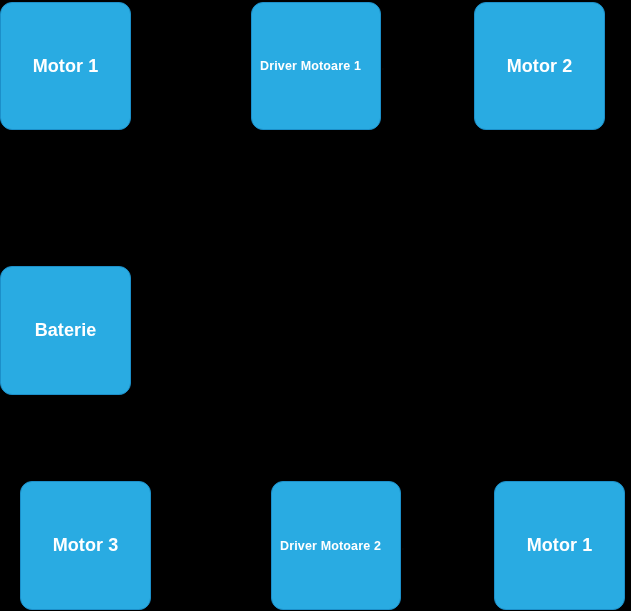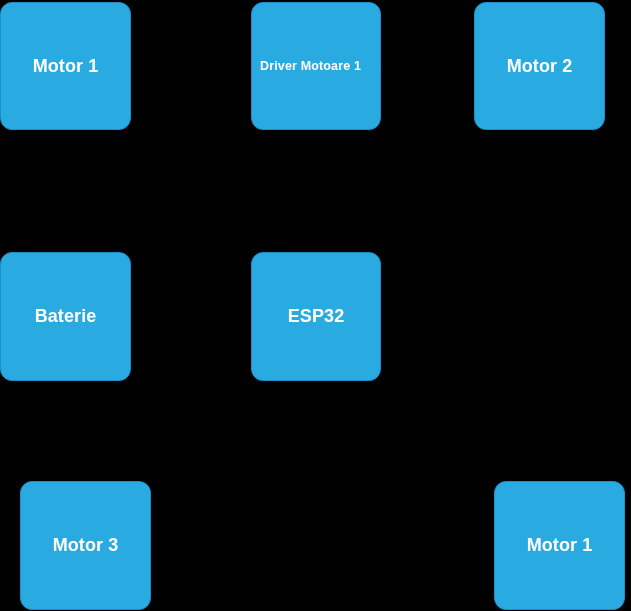--- a/index.html
+++ b/index.html
@@ -71,21 +71,21 @@
   .node-label {
     white-space: nowrap;
   }
 
   
   .col-left   { left: 0px;   width: 131px; }
   .col-mid    { left: 251px; width: 130px; }
   .col-right  { left: 474px; width: 131px; }
 
   .row-top    { top: 2px;   height: 128px; }
-  .row-middle { top: 252px; height: 129px; justify-content: center; }
+  .row-middle { top: 266px; height: 129px; justify-content: center; }
   .row-bottom { top: 481px; height: 129px; margin-left: 20px; }
 </style>
 </head>
 <body>
 
 <div id="diagram-canvas">
 
   <div class="node size-standard col-left row-top">
     <span class="node-label">Motor 1</span>
   </div>
@@ -96,26 +96,27 @@
   </div>
 
   <div class="node size-standard col-right row-top">
     <span class="node-label">Motor 2</span>
   </div>
 
   <div class="node size-standard col-left row-middle">
     <span class="node-label">Baterie</span>
   </div>
 
-  <div class="node size-standard col-mid row-middle">
-    <span class="node-label">ESP32</span>
-  </div>
 
   <div class="node size-standard col-left row-bottom">
     <span class="node-label">Motor 3</span>
   </div>
 
+  <div class="node size-driver col-mid row-bottom">
+    <span class="node-label">Driver Motoare 2</span>
+    <span class="node-label-overflow">.</span>
+  </div>
 
   <div class="node size-standard col-right row-bottom">
     <span class="node-label">Motor 1</span>
   </div>
 
 </div>
 
 </body></html>

